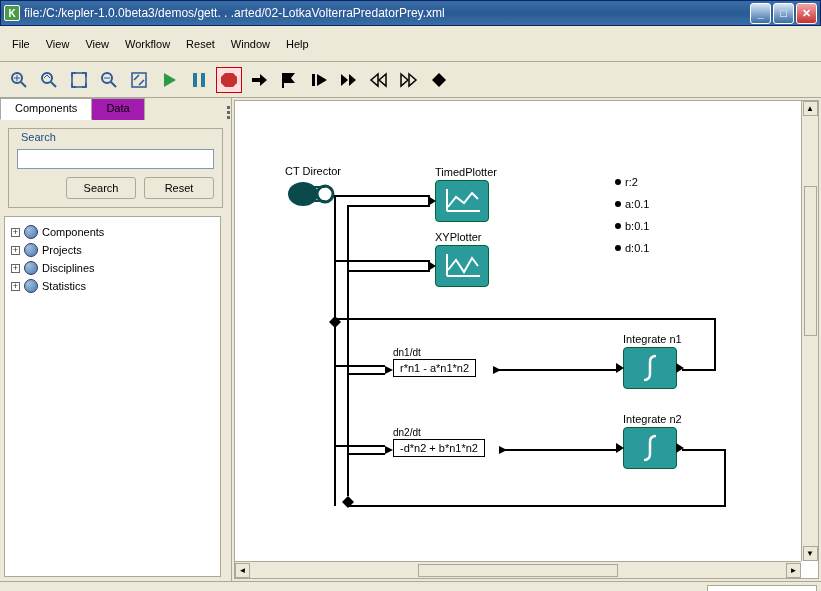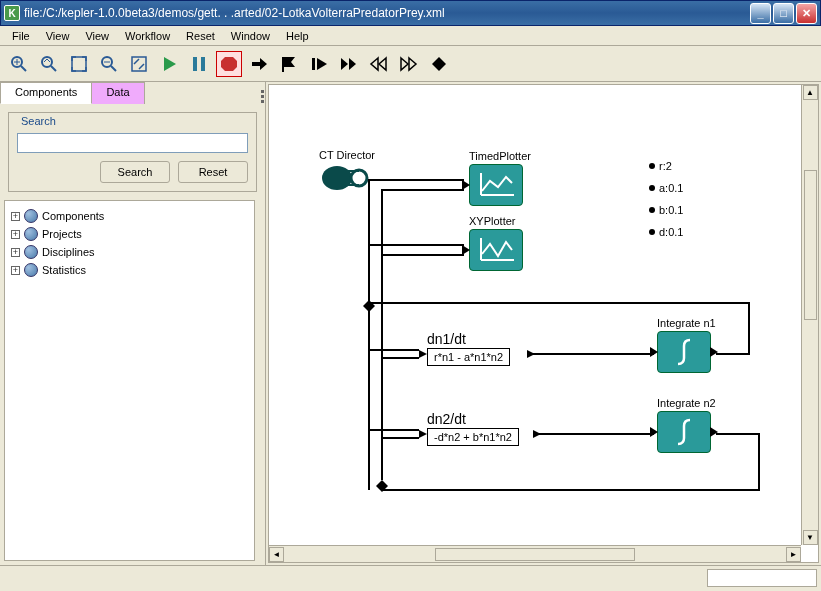--- a/index.html
+++ b/index.html
@@ -7,36 +7,36 @@
 
 
 .titlebar { height: 26px; background: linear-gradient(to bottom, #3a6ea5 0%, #2a5a95 50%, #3a6ea5 100%); display: flex; align-items: center; padding: 0 3px; border: 1px solid #0a246a; }
 .titlebar .app-icon { width: 16px; height: 16px; background: #4a9a4a; border: 1px solid #fff; border-radius: 2px; margin-right: 4px; display: flex; align-items: center; justify-content: center; color: #fff; font-weight: bold; font-size: 10px; }
 .titlebar .title { color: #fff; font-weight: normal; flex: 1; font-size: 12px; }
 .titlebar .win-btns { display: flex; gap: 2px; }
 .titlebar .win-btn { width: 21px; height: 21px; background: linear-gradient(to bottom, #d6e5f5, #3a6ea5); border: 1px solid #fff; border-radius: 3px; display: flex; align-items: center; justify-content: center; color: #fff; font-weight: bold; cursor: pointer; }
 .titlebar .win-btn.close { background: linear-gradient(to bottom, #f5a5a5, #c83030); }
 
 
-.menubar { height: 20px; background: #ece9d8; display: flex; align-items: center; padding: 0 4px; border-bottom: 1px solid #aca899; }
+.menubar { height: 36px; background: #ece9d8; display: flex; align-items: center; padding: 0 4px; border-bottom: 1px solid #aca899; }
 .menubar .menu-item { padding: 2px 8px; cursor: pointer; }
 
 
 .toolbar { height: 36px; background: #ece9d8; display: flex; align-items: center; padding: 0 6px; gap: 4px; border-bottom: 1px solid #aca899; }
 .tb-btn { width: 26px; height: 26px; display: flex; align-items: center; justify-content: center; cursor: pointer; border: 1px solid transparent; }
 .tb-btn svg { width: 20px; height: 20px; }
 .tb-btn.active { border: 1px solid #c00; background: #ffe0e0; }
 
 
 .main { display: flex; height: 483px; }
 
 
-.sidebar { width: 266px; background: #ece9d8; border-right: 1px solid #aca899; display: flex; flex-direction: column; position: relative; }
+.sidebar { width: 232px; background: #ece9d8; border-right: 1px solid #aca899; display: flex; flex-direction: column; position: relative; }
 .sidebar-tabs { display: flex; height: 22px; }
-.sidebar-tab { padding: 3px 14px; background: #f0abfc; border: 1px solid #aca899; border-bottom: none; cursor: pointer; margin-right: -1px; }
+.sidebar-tab { padding: 3px 14px; background: #a21caf; border: 1px solid #aca899; border-bottom: none; cursor: pointer; margin-right: -1px; }
 .sidebar-tab.active { background: #fff; border-bottom: 1px solid #fff; z-index: 1; }
 .sidebar-splitter { position: absolute; right: 0; top: 0; bottom: 0; width: 6px; cursor: col-resize; display: flex; align-items: flex-start; justify-content: center; padding-top: 8px; }
 .sidebar-splitter::before { content: ""; width: 3px; height: 3px; background: #666; box-shadow: 0 5px 0 #666, 0 10px 0 #666; }
 
 .search-panel { margin: 8px 8px 4px 8px; border: 1px solid #aca899; background: #ece9d8; padding: 12px 8px 8px 8px; }
 .search-panel .legend { color: #1a4a8a; background: #ece9d8; padding: 0 4px; position: relative; top: -10px; }
 .search-input { width: 100%; height: 20px; border: 1px solid #7f9db9; background: #fff; padding: 0 4px; margin-top: -6px; }
 .search-btns { display: flex; gap: 8px; justify-content: flex-end; margin-top: 8px; }
 .search-btns button { width: 70px; height: 22px; background: #ece9d8; border: 1px solid #aca899; border-radius: 3px; cursor: pointer; }
 
@@ -59,21 +59,21 @@
 .status-field { width: 110px; height: 18px; border: 1px solid #aca899; background: #fff; }
 
 
 .actor { position: absolute; }
 .actor-label { font-size: 11px; margin-bottom: 2px; }
 .actor-box { width: 54px; height: 42px; background: #2a9a9a; border: 1px solid #063; border-radius: 4px; display: flex; align-items: center; justify-content: center; position: relative; }
 .actor-box svg { stroke: #fff; fill: none; stroke-width: 2; }
 .port-in { position: absolute; left: -8px; top: 50%; transform: translateY(-50%); width: 0; height: 0; border-top: 5px solid transparent; border-bottom: 5px solid transparent; border-left: 8px solid #000; }
 .port-out { position: absolute; right: -8px; top: 50%; transform: translateY(-50%); width: 0; height: 0; border-top: 5px solid transparent; border-bottom: 5px solid transparent; border-left: 8px solid #000; }
 .expr-box { background: #fff; border: 1px solid #000; padding: 2px 6px; font-size: 11px; position: relative; display: inline-block; }
-.expr-label { font-size: 14px; margin-bottom: 1px; }
+.expr-label { font-size: 10px; margin-bottom: 1px; }
 
 .param { position: absolute; font-size: 11px; display: flex; align-items: center; }
 .param::before { content: ""; width: 6px; height: 6px; background: #000; border-radius: 50%; margin-right: 4px; }
 
 .director { position: absolute; left: 50px; top: 20px; margin-top: 44px; }
 .director svg { width: 54px; height: 30px; }
 
 .wire { stroke: #000; stroke-width: 2; fill: none; }
 .junction { fill: #000; }
 </style>

